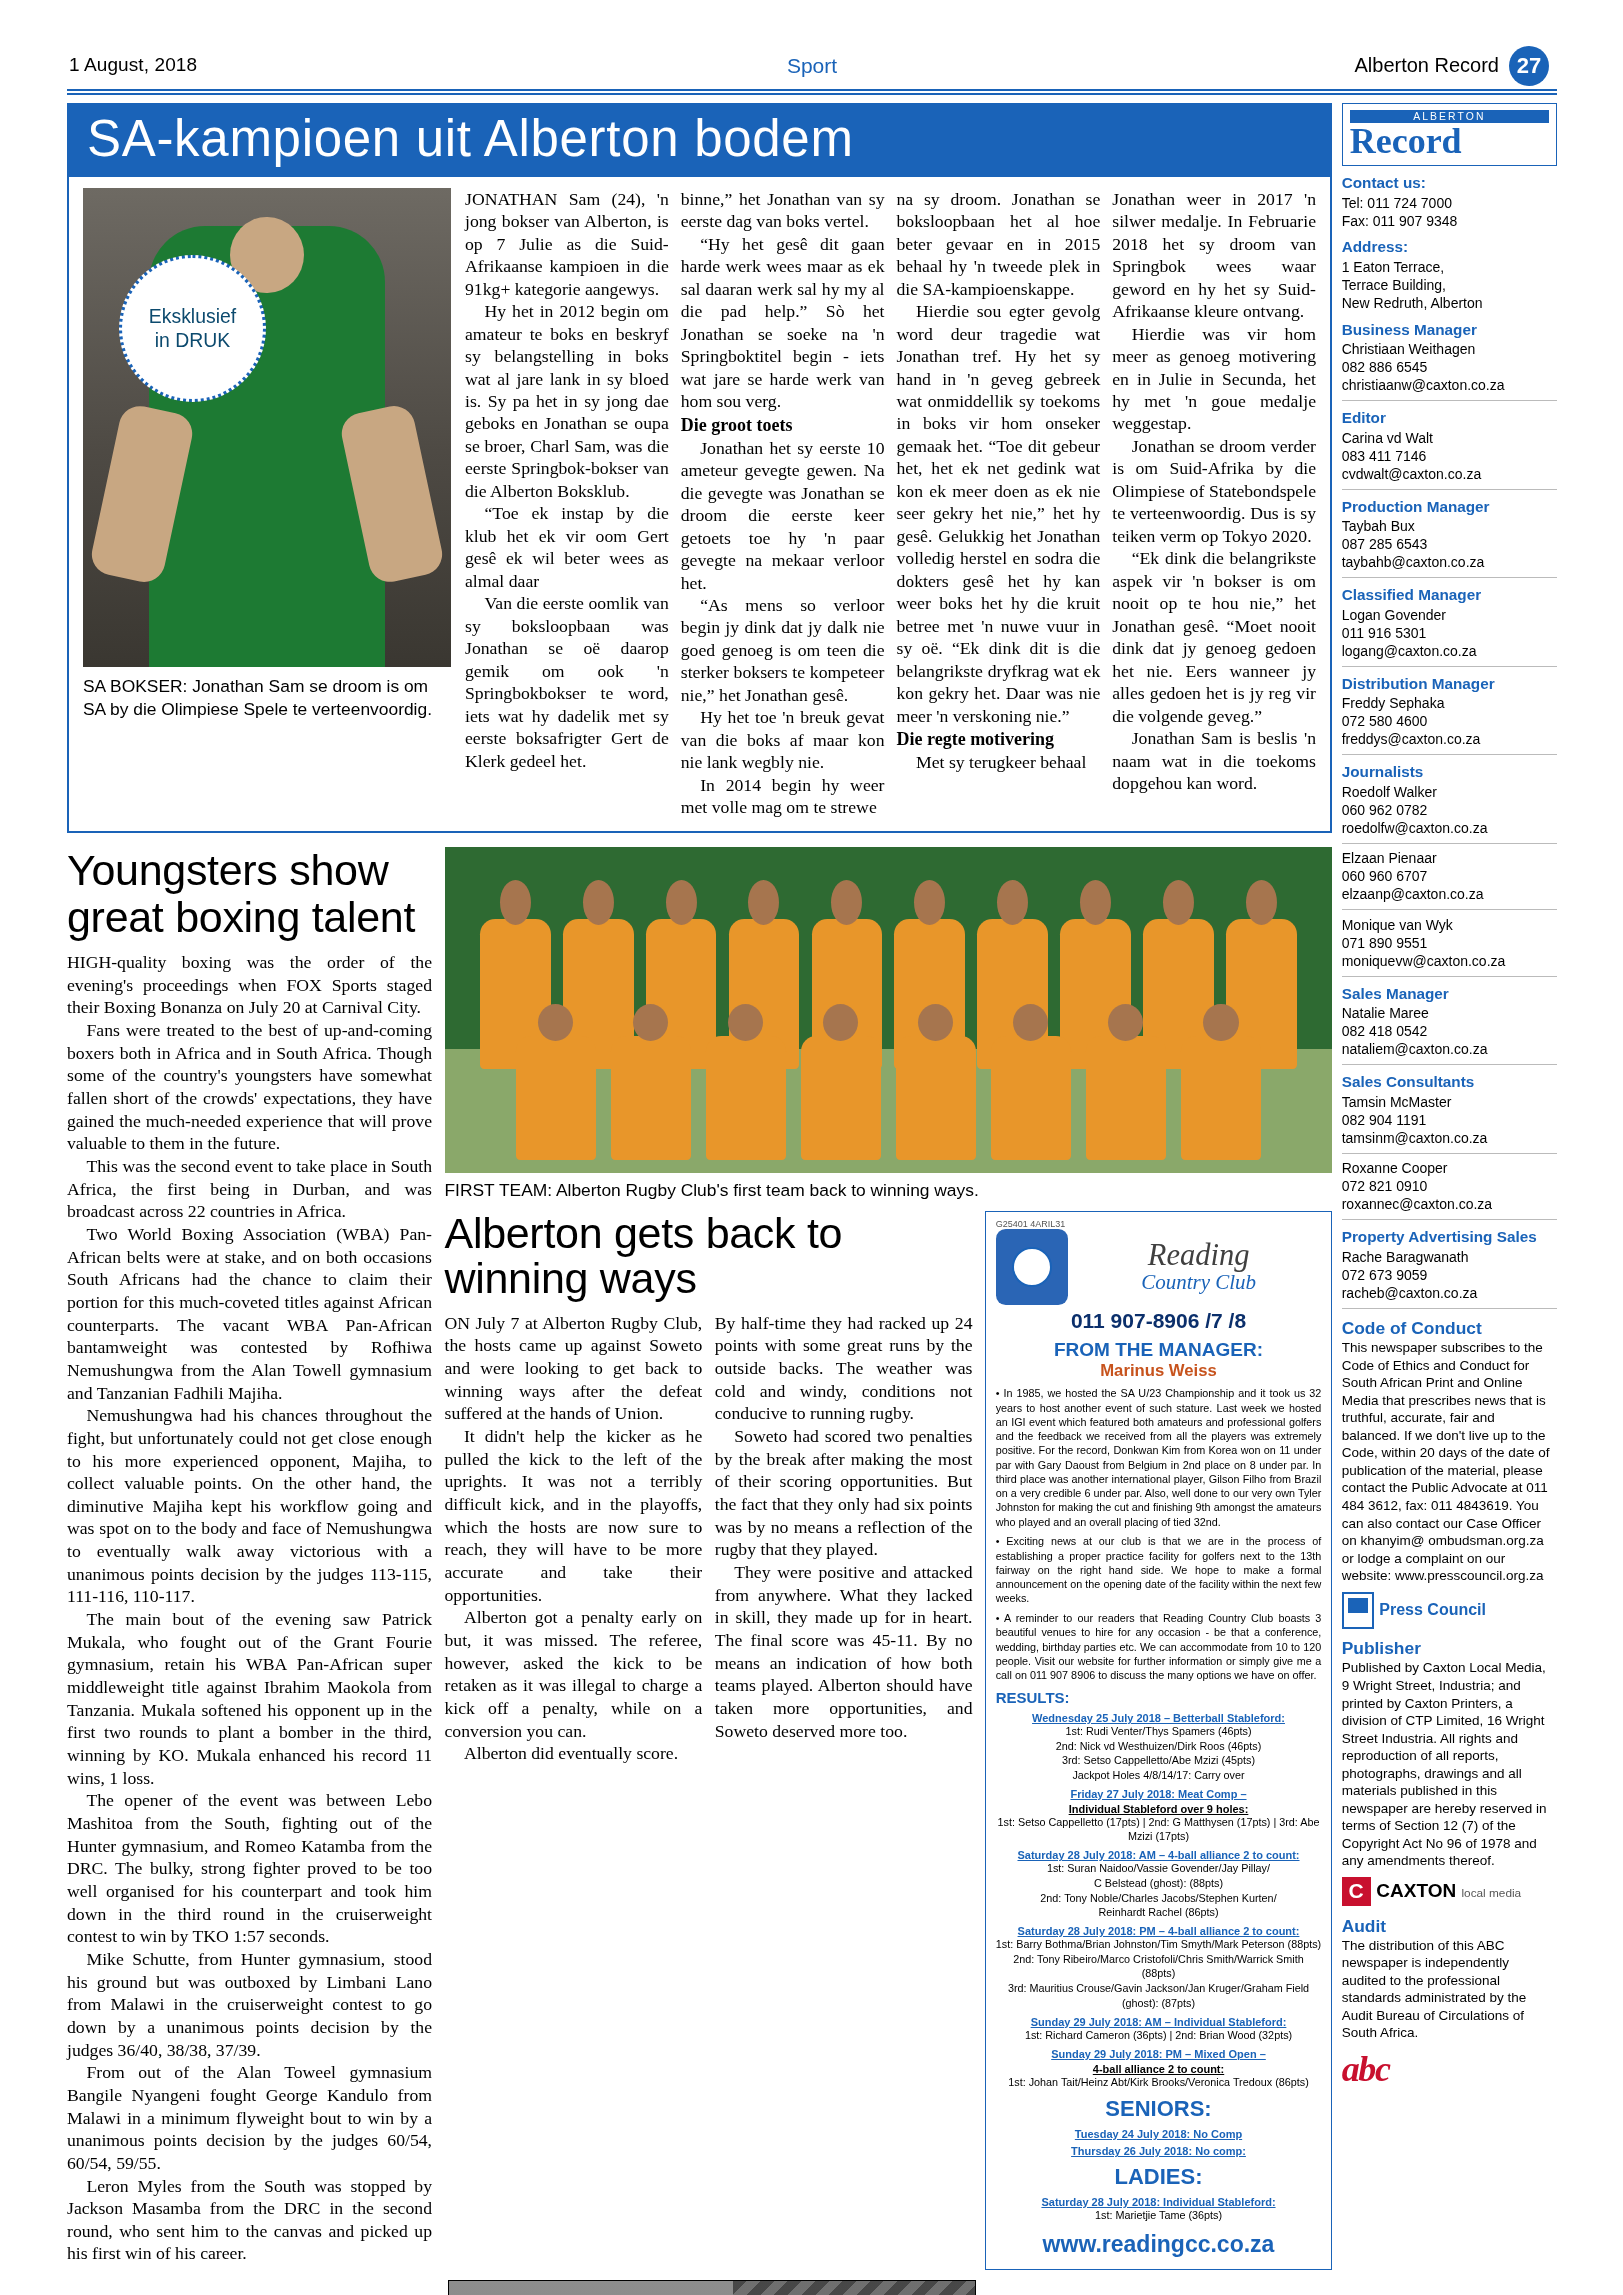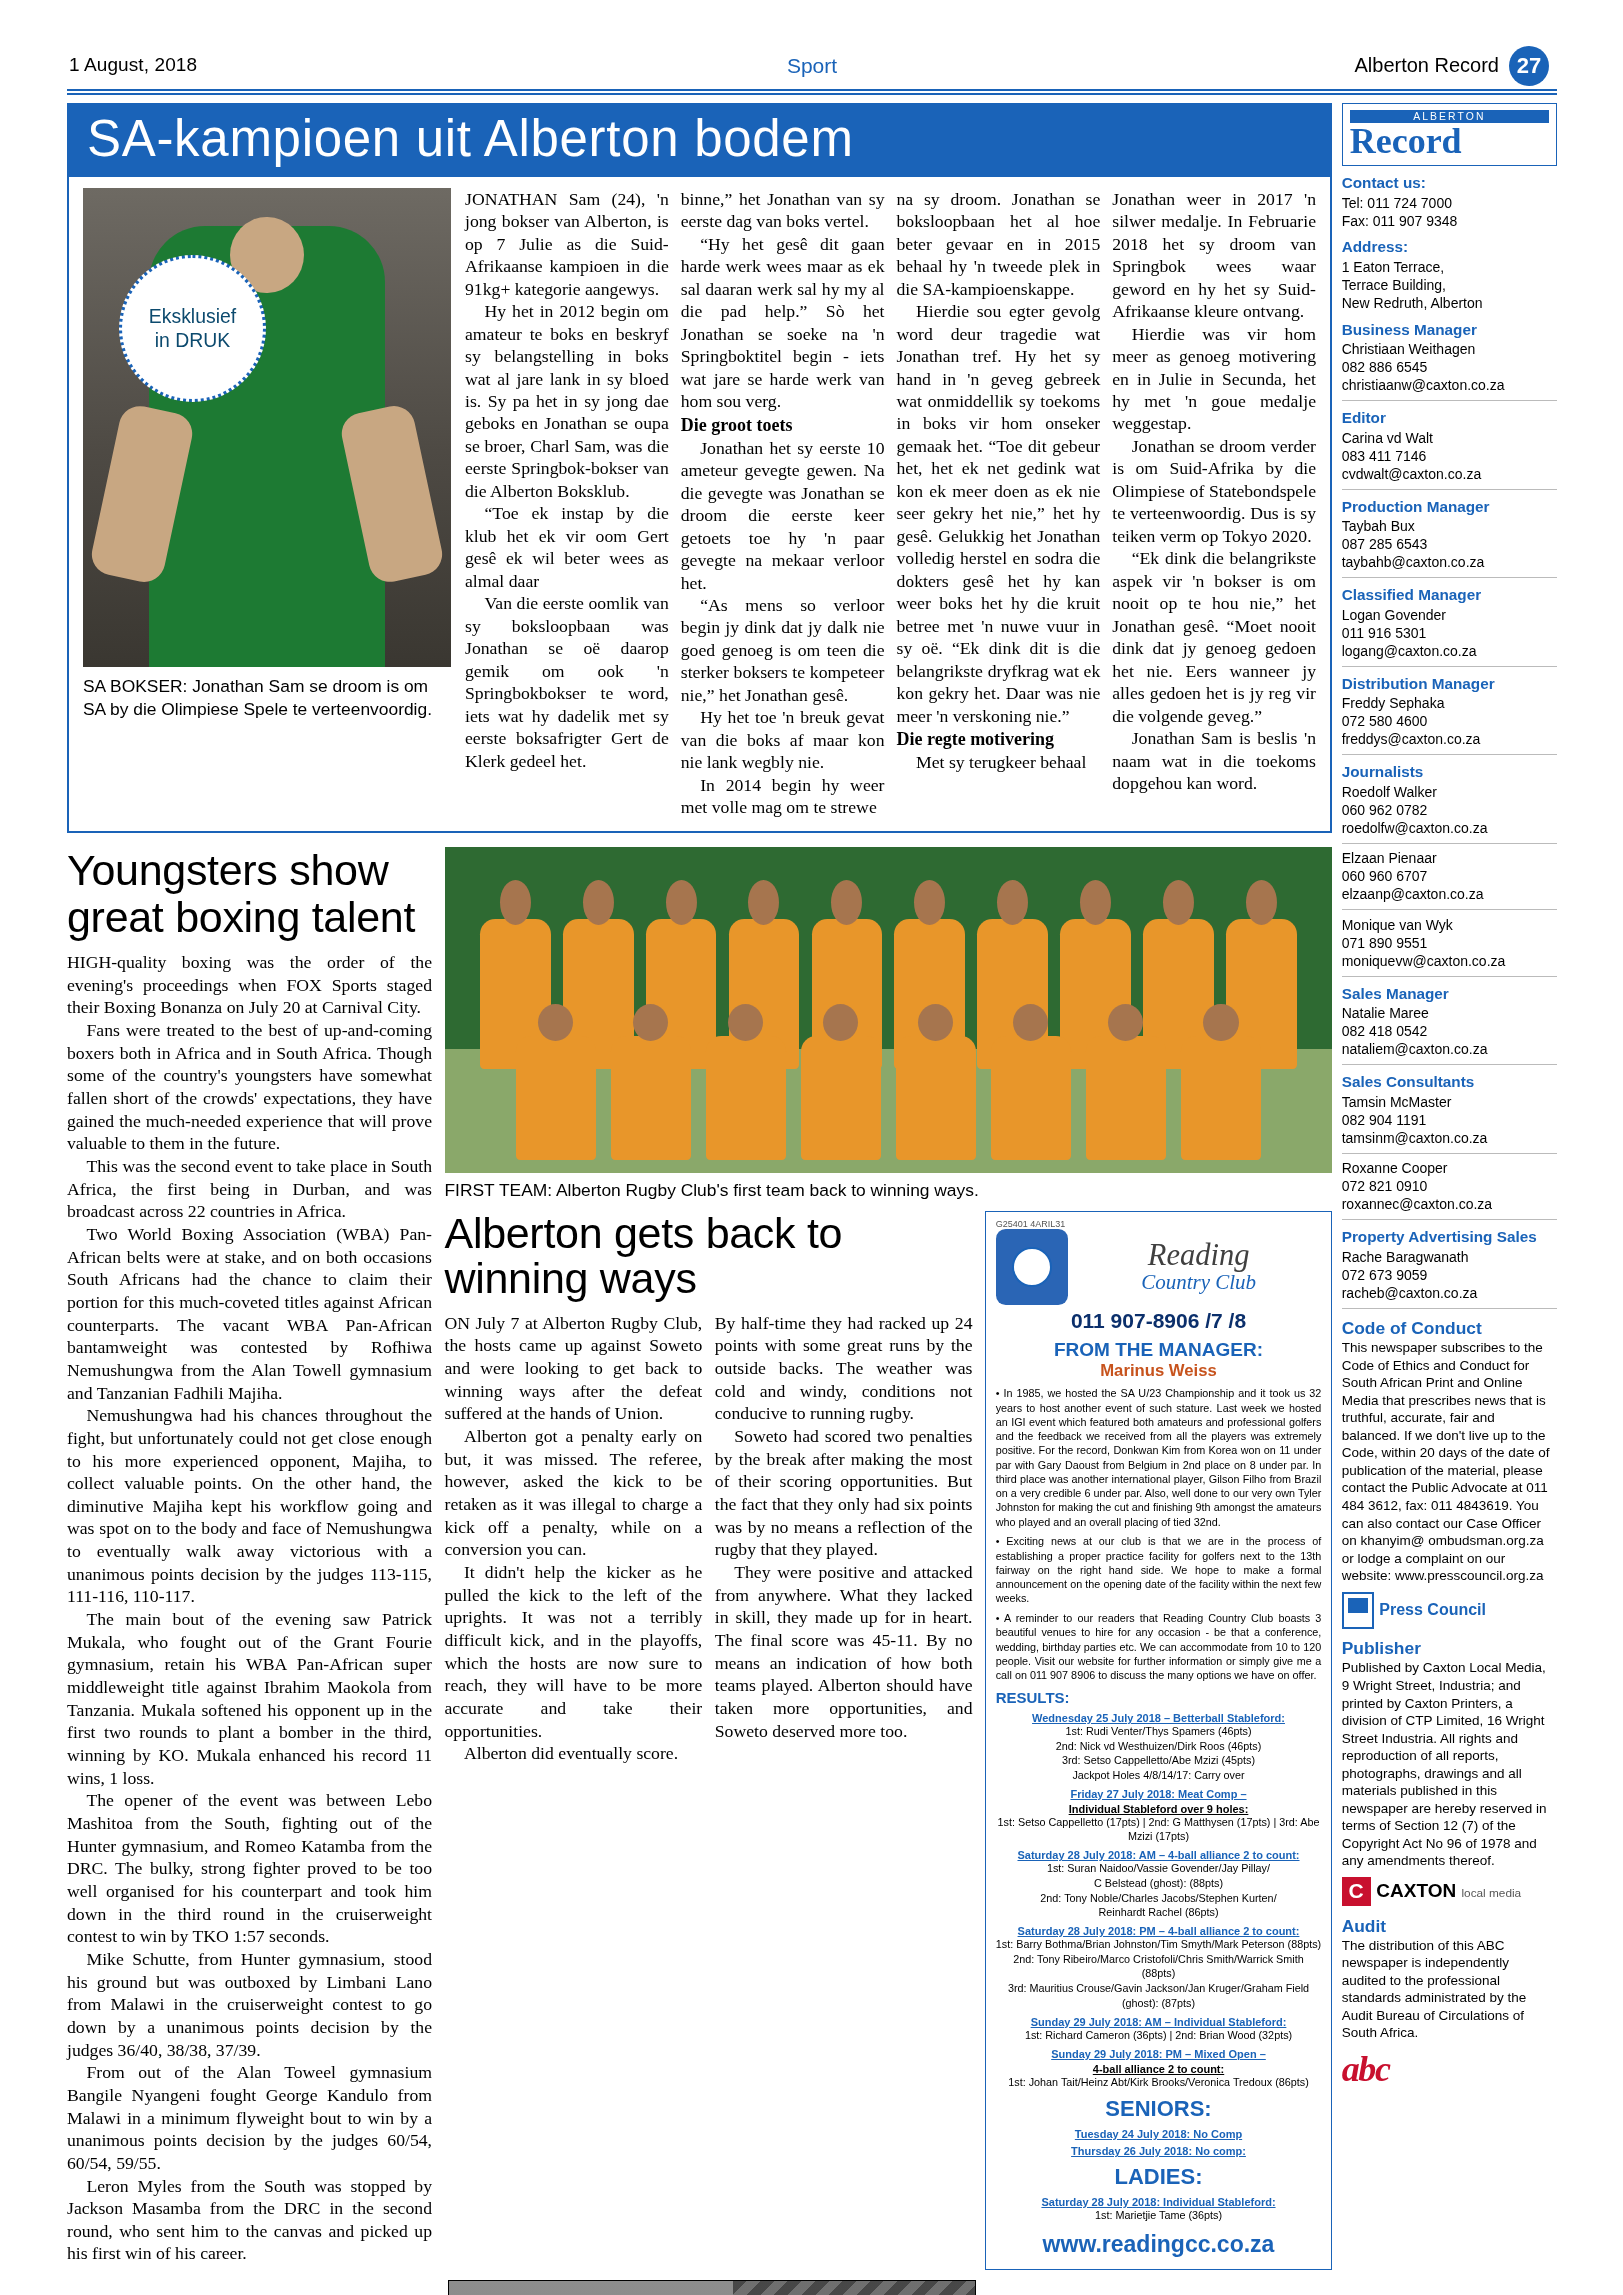--- a/index.html
+++ b/index.html
@@ -246,22 +246,22 @@
               </div>
             </div>
             <div class="cap-line">FIRST TEAM: Alberton Rugby Club's first team back to winning ways.</div>
 
             <div class="lower" style="margin-top:9.7px;">
               <div class="lower-mid">
                 <div class="agb-head">Alberton gets back to winning ways</div>
                 <div class="agb-cols">
                   <div class="c">
                       <p class="first">ON July 7 at Alberton Rugby Club, the hosts came up against Soweto and were looking to get back to winning ways after the defeat suffered at the hands of Union.</p>
+                      <p>It didn't help the kicker as he pulled the kick to the left of the uprights. It was not a terribly difficult kick, and in the playoffs, which the hosts are now sure to reach, they will have to be more accurate and take their opportunities.</p>
                       <p>Alberton got a penalty early on but, it was missed. The referee, however, asked the kick to be retaken as it was illegal to charge a kick off a penalty, while on a conversion you can.</p>
-                      <p>It didn't help the kicker as he pulled the kick to the left of the uprights. It was not a terribly difficult kick, and in the playoffs, which the hosts are now sure to reach, they will have to be more accurate and take their opportunities.</p>
                       <p>Alberton did eventually score.</p>
                     </div>
                   <div class="c">
                       <p class="first">By half-time they had racked up 24 points with some great runs by the outside backs. The weather was cold and windy, conditions not conducive to running rugby.</p>
                       <p>Soweto had scored two penalties by the break after making the most of their scoring opportunities. But the fact that they only had six points was by no means a reflection of the rugby that they played.</p>
                       <p>They were positive and attacked from anywhere. What they lacked in skill, they made up for in heart. The final score was 45-11. By no means an indication of how both teams played. Alberton should have taken more opportunities, and Soweto deserved more too.</p>
                     </div>
                 </div>
               </div>
 

